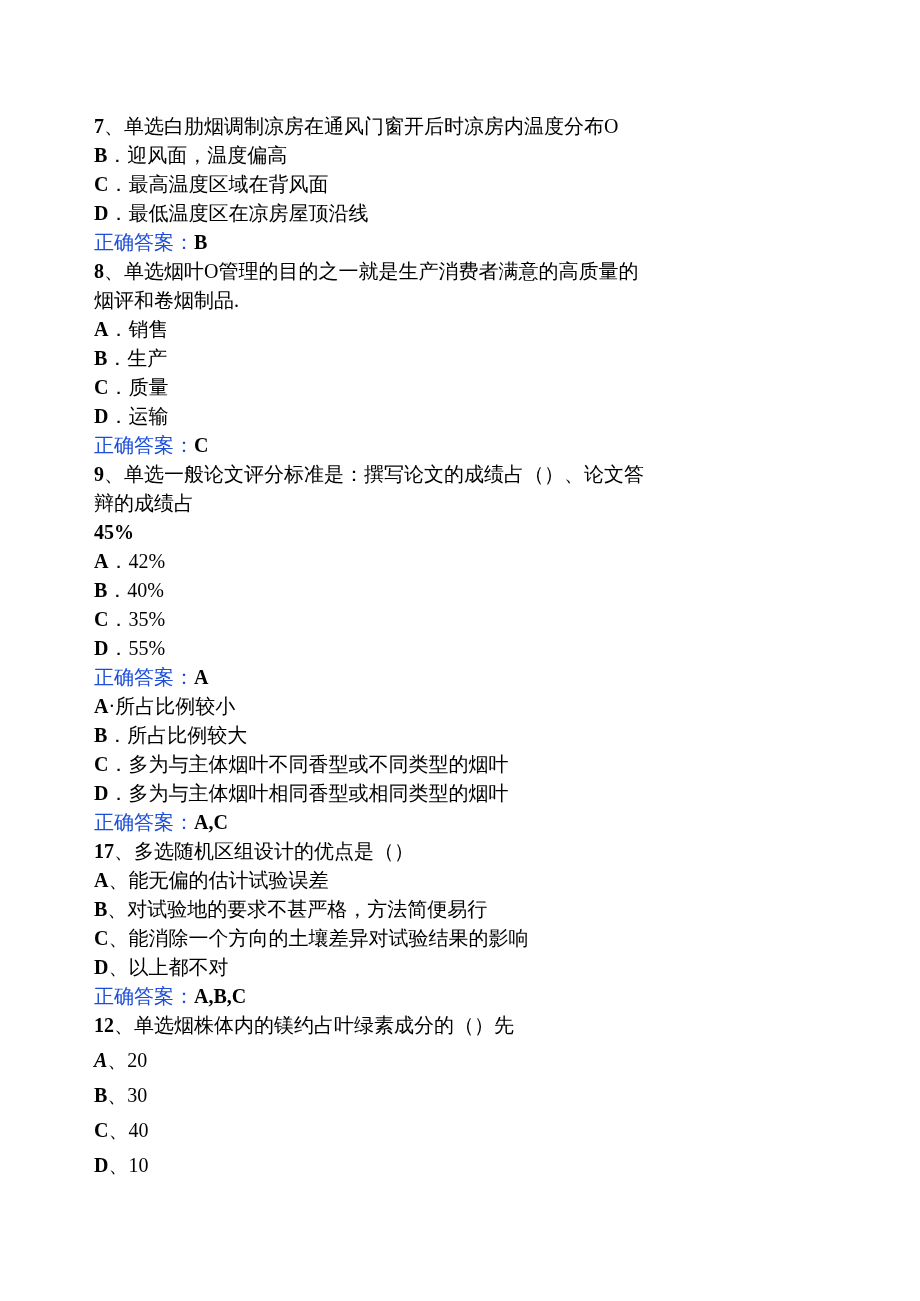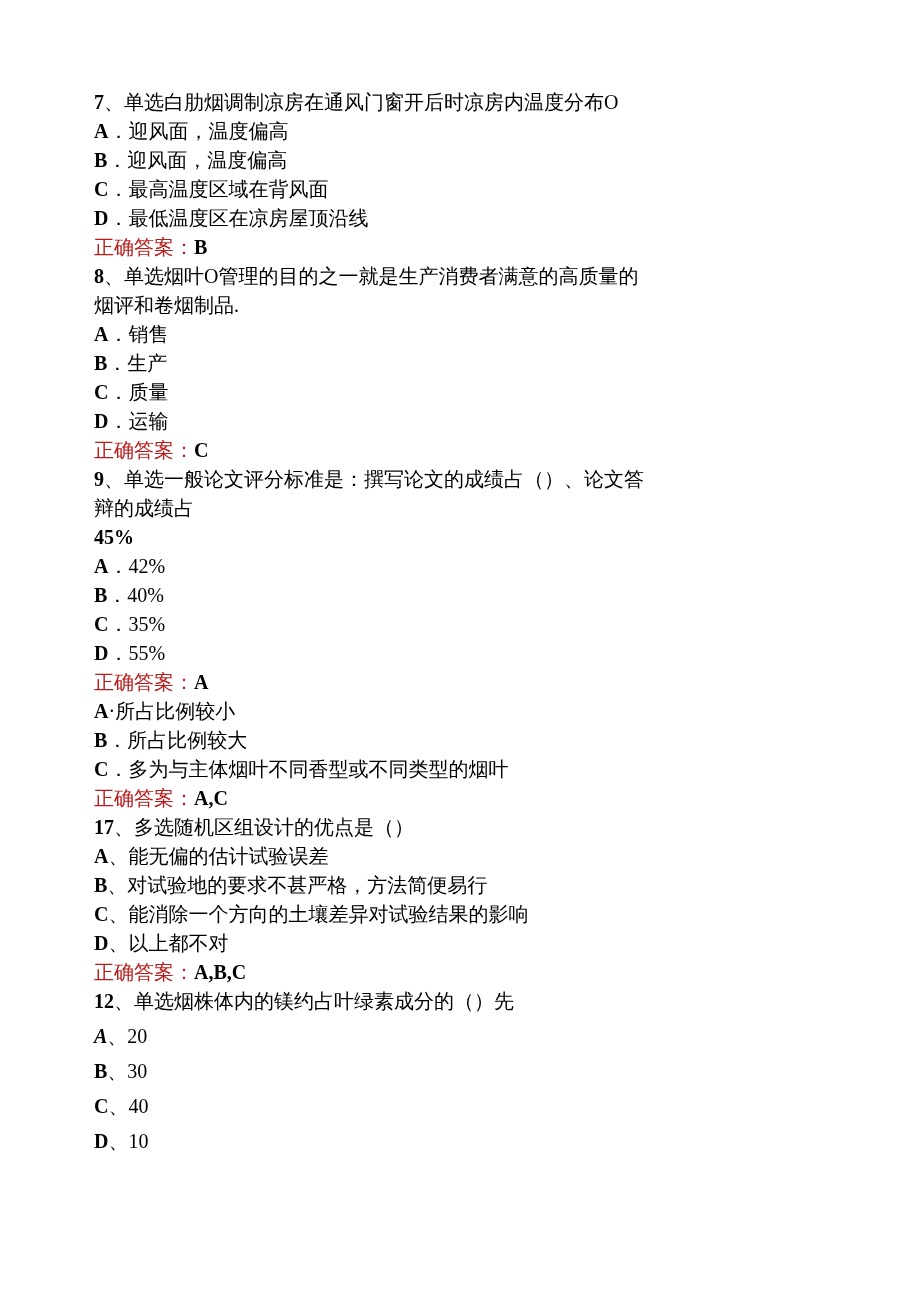--- a/index.html
+++ b/index.html
@@ -8,66 +8,66 @@
     background: #fff;
     font-family: "SimSun", "宋体", serif;
     font-size: 20px;
     color: #000;
     line-height: 1.45;
   }
   .page {
     width: 744px;
     min-height: 1301px;
     box-sizing: border-box;
-    padding: 88px 90px 60px 94px;
+    padding: 112px 90px 60px 94px;
   }
   .line {
     margin: 0;
     padding: 0;
   }
   .bold {
     font-weight: bold;
   }
   .answer-label {
-    color: #b91c1c;
+    color: #1d4ed8;
   }
   .answer-value {
     font-weight: bold;
     color: #000;
   }
   .gap-med {
     height: 6px;
   }
 </style>
 </head>
 <body>
 
 <div class="page" id="page-root">
     <p class="line"><span class="bold">7</span><span>、单选白肋烟调制凉房在通风门窗开后时凉房内温度分布O</span></p>
-    <p class="line"><span class="bold">A</span><span>．</span><span>迎风面，温度偏高</span></p>
     <p class="line"><span class="bold">B</span><span>．</span><span>迎风面，温度偏高</span></p>
     <p class="line"><span class="bold">C</span><span>．</span><span>最高温度区域在背风面</span></p>
     <p class="line"><span class="bold">D</span><span>．</span><span>最低温度区在凉房屋顶沿线</span></p>
     <p class="line"><span class="answer-label">正确答案：</span><span class="answer-value">B</span></p>
     <p class="line"><span class="bold">8</span><span>、单选烟叶O管理的目的之一就是生产消费者满意的高质量的烟评和卷烟制品.</span></p>
     <p class="line"><span class="bold">A</span><span>．</span><span>销售</span></p>
     <p class="line"><span class="bold">B</span><span>．</span><span>生产</span></p>
     <p class="line"><span class="bold">C</span><span>．</span><span>质量</span></p>
     <p class="line"><span class="bold">D</span><span>．</span><span>运输</span></p>
     <p class="line"><span class="answer-label">正确答案：</span><span class="answer-value">C</span></p>
     <p class="line"><span class="bold">9</span><span>、单选一般论文评分标准是：撰写论文的成绩占（）、论文答辩的成绩占</span></p>
     <p class="line bold">45%</p>
     <p class="line"><span class="bold">A</span><span>．</span><span>42%</span></p>
     <p class="line"><span class="bold">B</span><span>．</span><span>40%</span></p>
     <p class="line"><span class="bold">C</span><span>．</span><span>35%</span></p>
     <p class="line"><span class="bold">D</span><span>．</span><span>55%</span></p>
     <p class="line"><span class="answer-label">正确答案：</span><span class="answer-value">A</span></p>
     <p class="line"><span class="bold">A</span><span>·</span><span>所占比例较小</span></p>
     <p class="line"><span class="bold">B</span><span>．</span><span>所占比例较大</span></p>
     <p class="line"><span class="bold">C</span><span>．</span><span>多为与主体烟叶不同香型或不同类型的烟叶</span></p>
+    <p class="line"><span class="bold">D</span><span>．</span><span>多为与主体烟叶相同香型或相同类型的烟叶</span></p>
     <p class="line"><span class="answer-label">正确答案：</span><span class="answer-value">A,C</span></p>
     <p class="line"><span class="bold">17</span><span>、多选随机区组设计的优点是（）</span></p>
     <p class="line"><span class="bold">A</span><span>、</span><span>能无偏的估计试验误差</span></p>
     <p class="line"><span class="bold">B</span><span>、</span><span>对试验地的要求不甚严格，方法简便易行</span></p>
     <p class="line"><span class="bold">C</span><span>、</span><span>能消除一个方向的土壤差异对试验结果的影响</span></p>
     <p class="line"><span class="bold">D</span><span>、</span><span>以上都不对</span></p>
     <p class="line"><span class="answer-label">正确答案：</span><span class="answer-value">A,B,C</span></p>
     <p class="line"><span class="bold">12</span><span>、单选烟株体内的镁约占叶绿素成分的（）先</span></p>
     <div class="gap-med"></div>
     <p class="line"><span class="bold" style="font-style: italic;">A</span><span>、</span><span>20</span></p>

